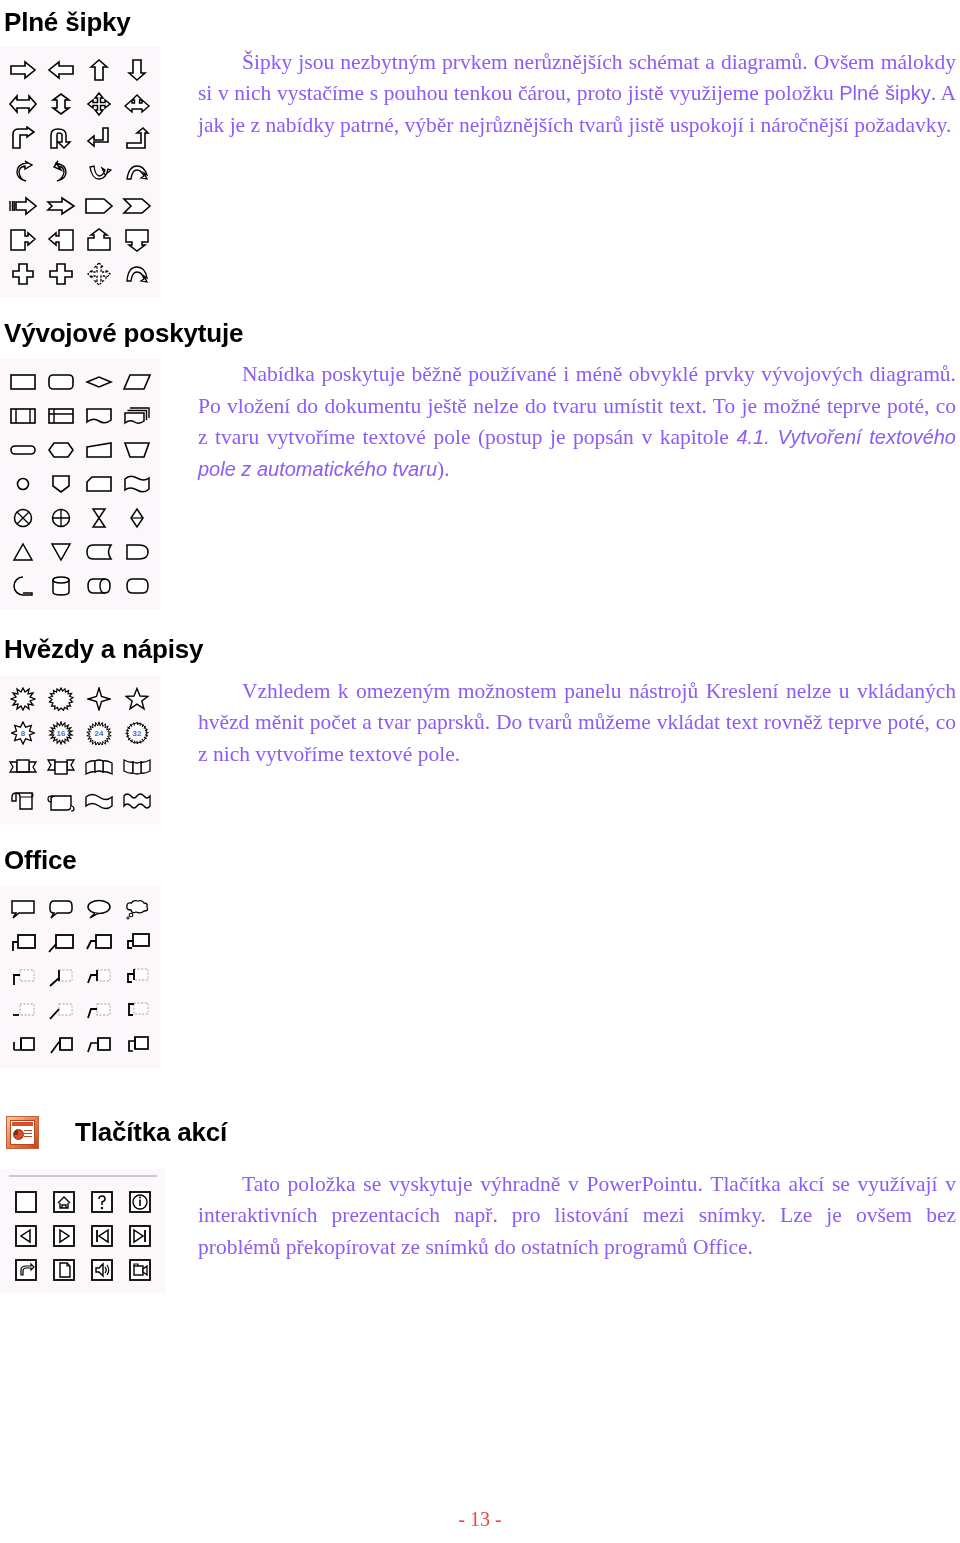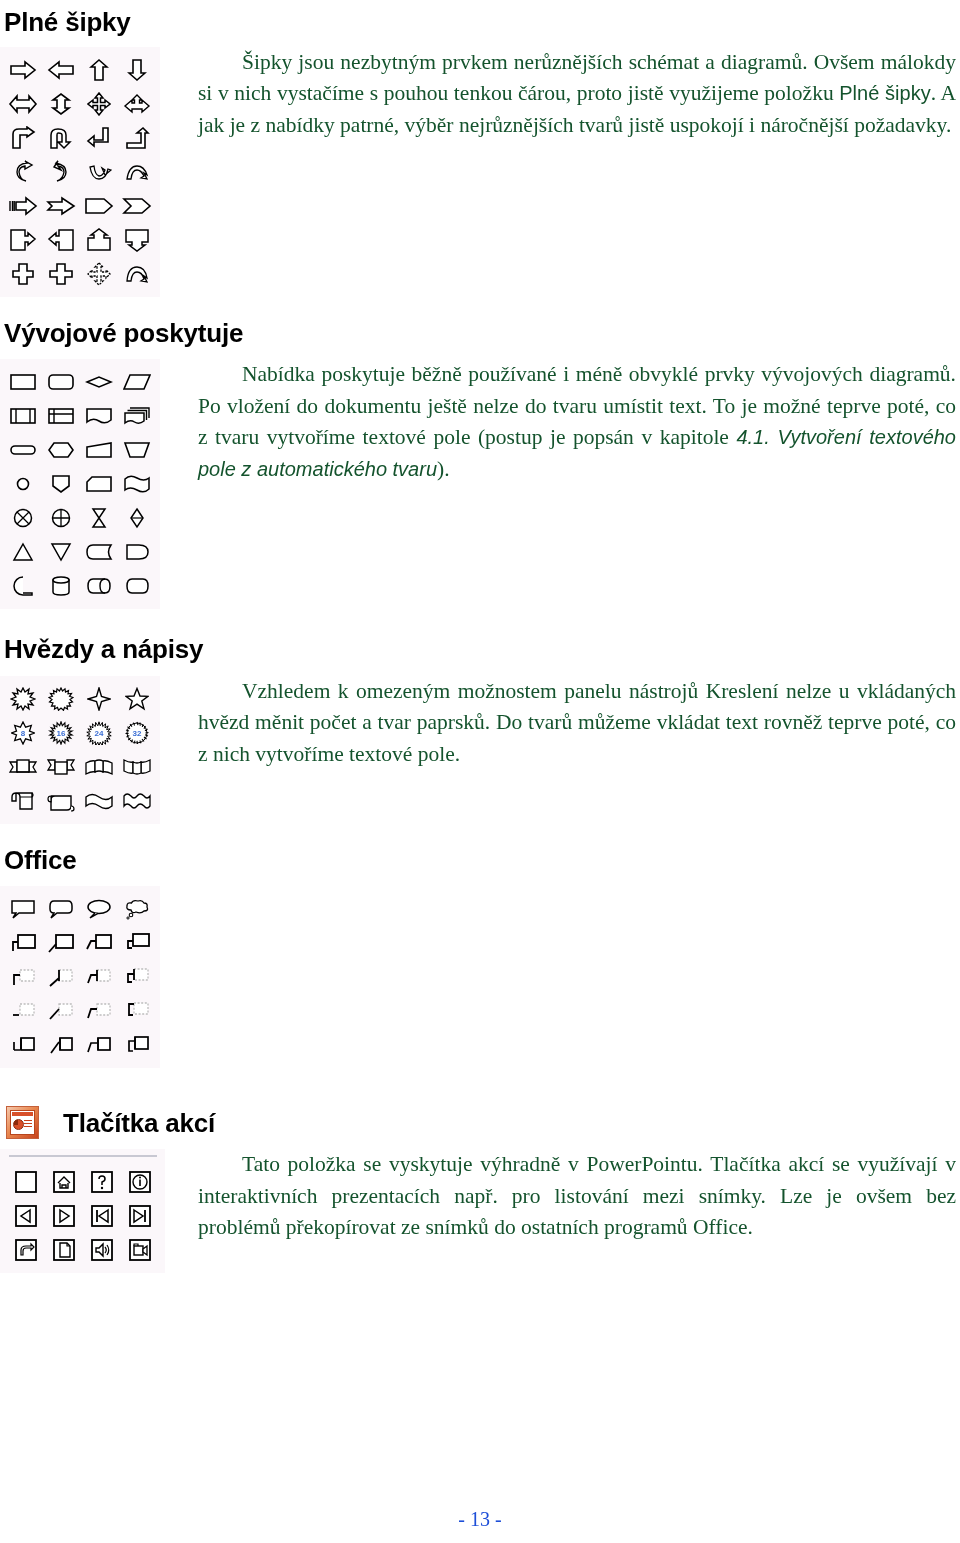--- a/index.html
+++ b/index.html
@@ -24,37 +24,37 @@
     padding: 0;
   }
 
   
   .heading {
     font-family: "Liberation Sans", sans-serif;
     font-weight: bold;
     font-size: 26px;
     line-height: 1.1;
     color: #000;
-    margin: 0;
+    margin: 12px;
     letter-spacing: -0.2px;
   }
   .heading.inline-with-icon {
     display: inline-block;
     vertical-align: middle;
   }
 
   
   .para {
     font-family: "Liberation Serif", serif;
     font-size: 21.5px;
     line-height: 31.5px;
     text-align: justify;
     text-indent: 44px;
     margin: 0;
-    color: #14532d;
+    color: #8b5cf6;
     hyphens: none;
   }
   .sans { font-family: "Liberation Sans", sans-serif; font-size: 20px; }
   .sans-it { font-family: "Liberation Sans", sans-serif; font-style: italic; font-size: 20px; }
   .bold { font-weight: normal; }
 
   
   .block {
     position: relative;
     display: flex;
@@ -151,21 +151,21 @@
   }
 
   
   .footer {
     position: absolute;
     left: 0; right: 0;
     bottom: 20px;
     text-align: center;
     font-family: "Liberation Serif", serif;
     font-size: 20px;
-    color: #1d4ed8;
+    color: #ef4444;
   }
 
   
   .mt-hd { margin-top: 18px; }
   .icon-row-head { display: flex; align-items: center; gap: 24px; }
 </style>
 </head>
 <body>
 
 <div class="page">

